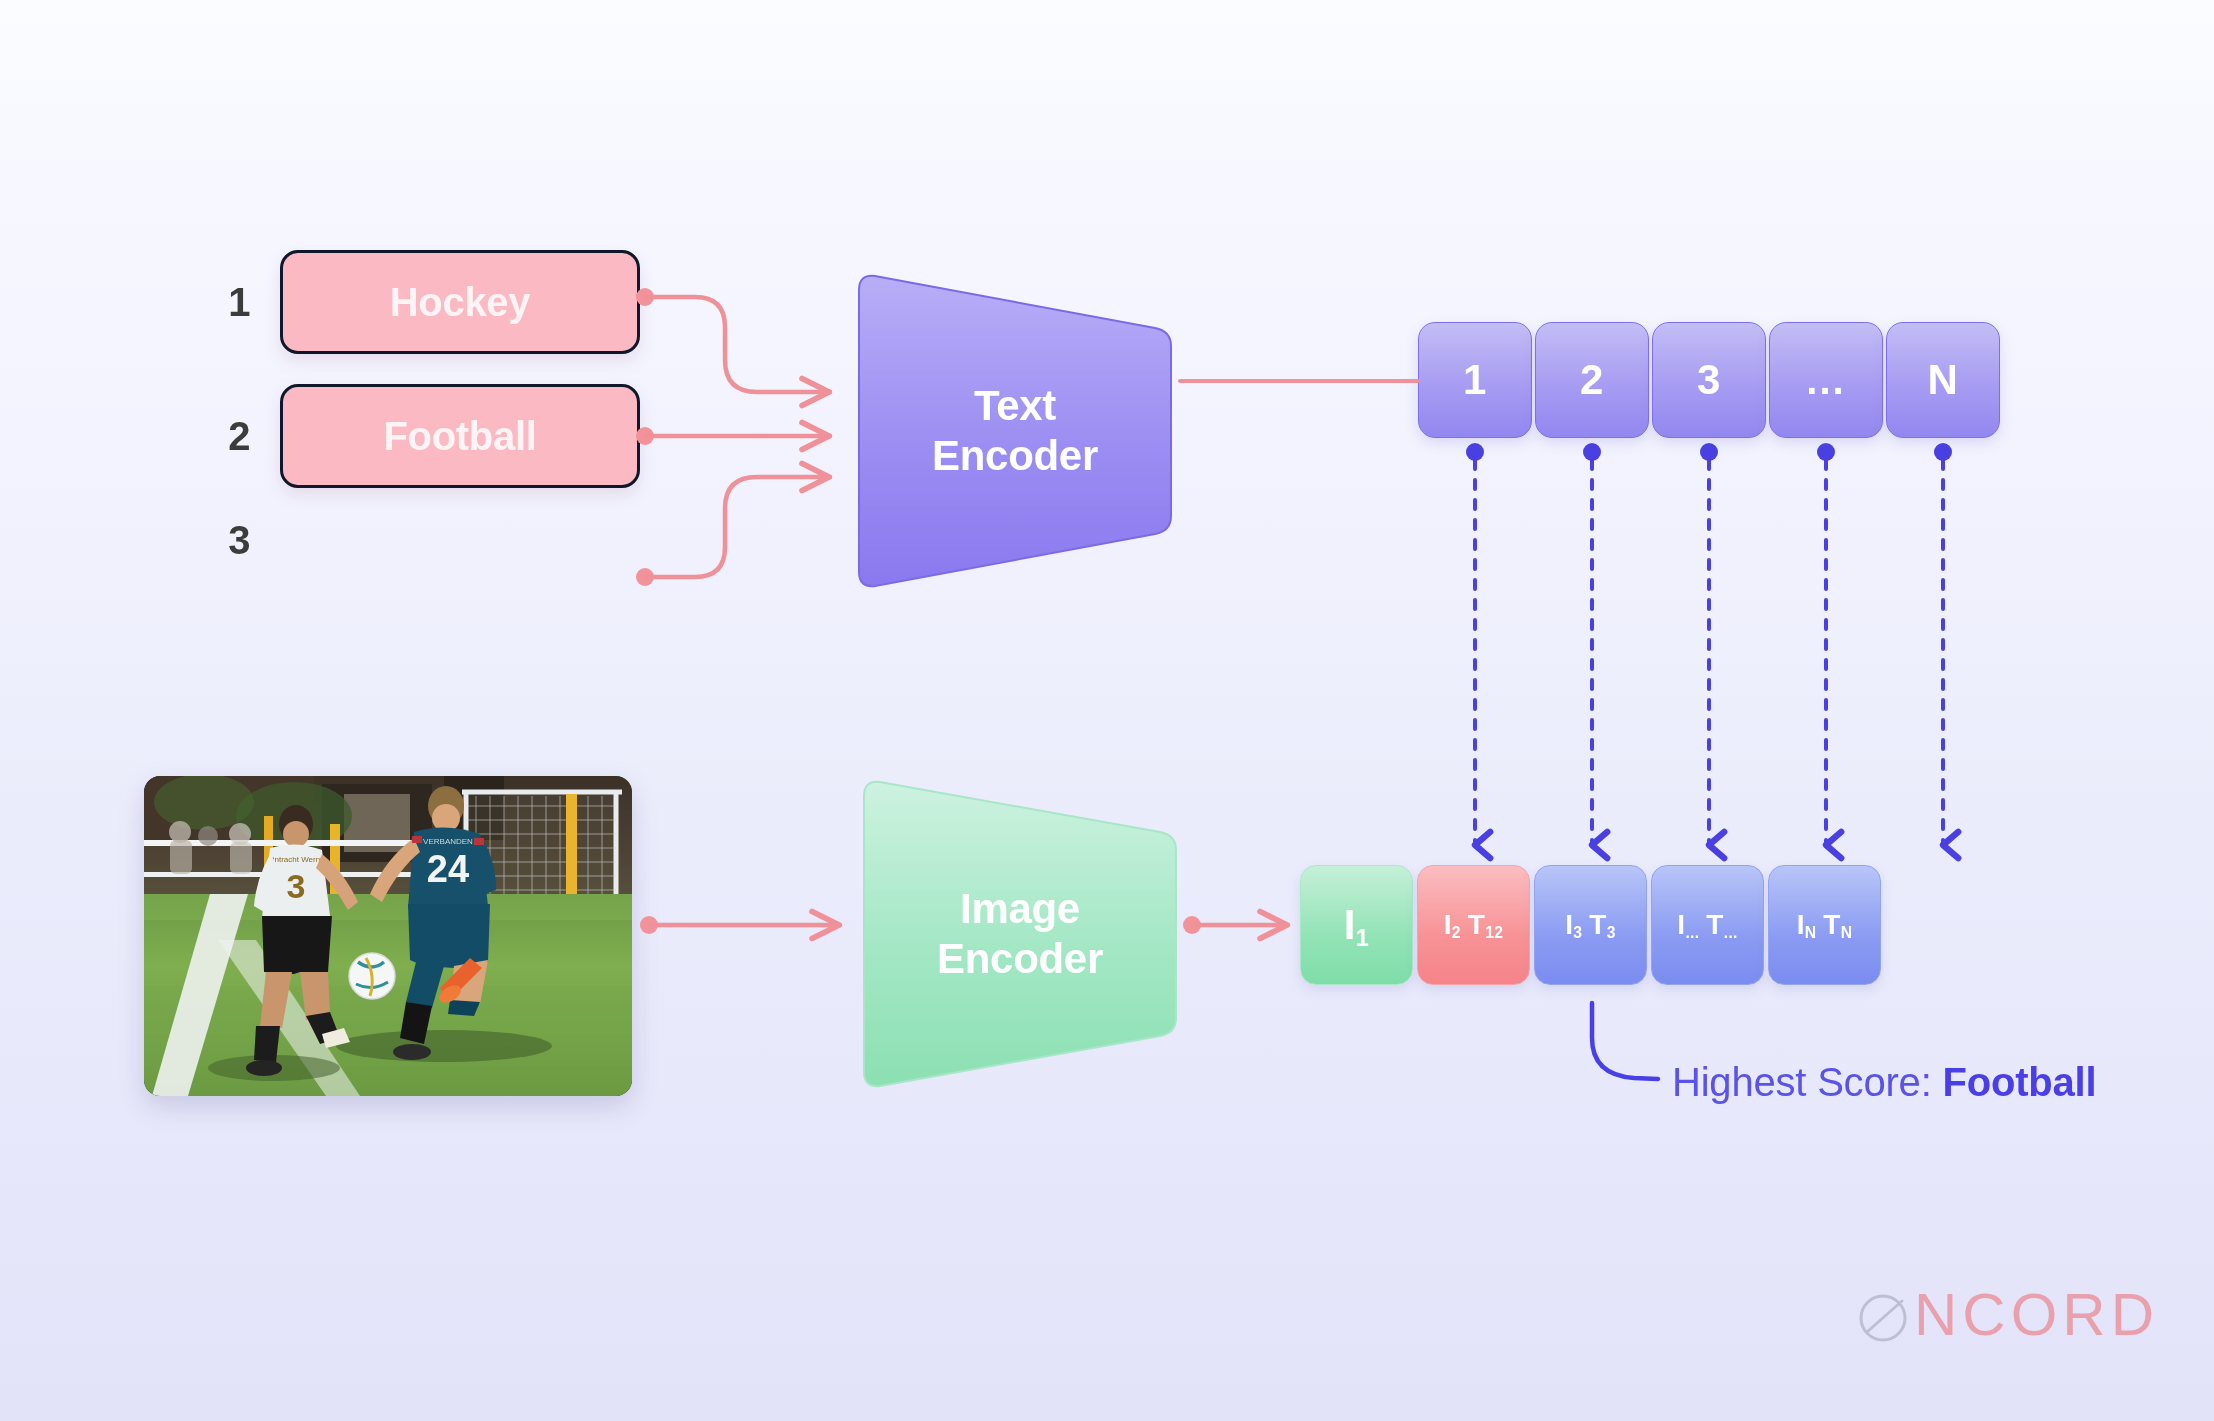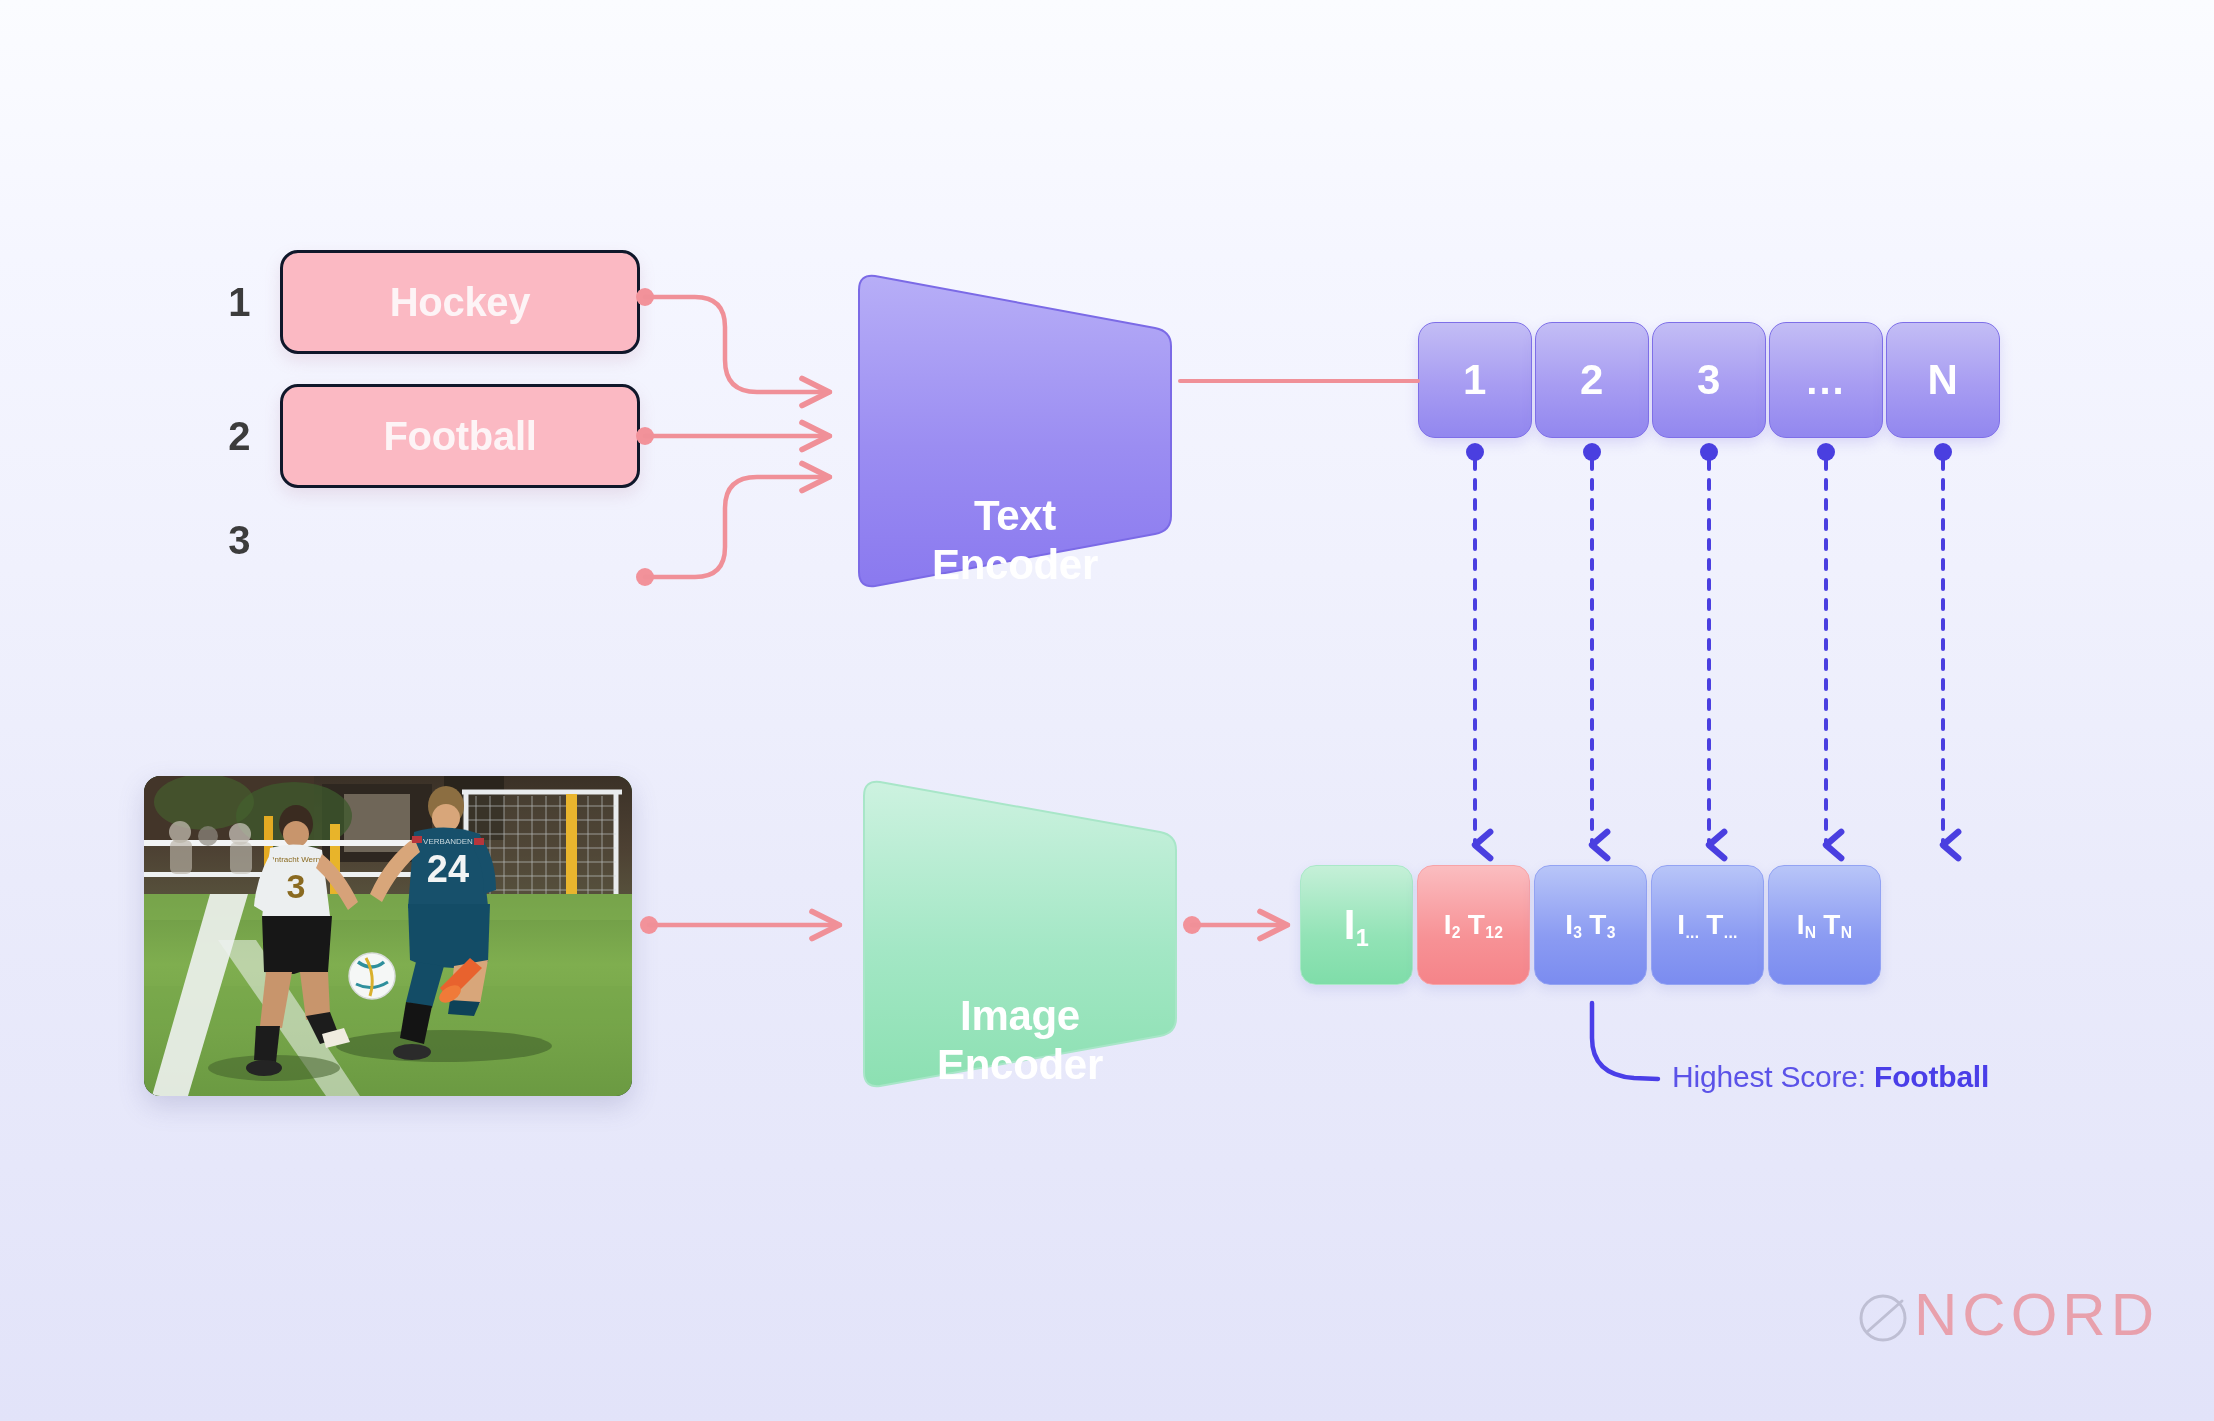--- a/index.html
+++ b/index.html
@@ -70,21 +70,21 @@
     font-size: 40px;
     font-weight: 700;
     color: #fdf4f6;
     letter-spacing: -0.3px;
   }
 
   
   .encoder {
     position: absolute;
     display: flex;
-    align-items: flex-end;
+    align-items: center;
     justify-content: center;
   }
   .encoder-shape {
     position: absolute;
     inset: 0;
   }
   .encoder-label {
     position: relative;
     z-index: 2;
     text-align: center;
@@ -161,21 +161,21 @@
     vertical-align: baseline;
     position: relative;
     bottom: -0.28em;
     font-weight: 700;
   }
   .sim-label .gap { display: inline-block; width: 7px; }
 
   
   .score-caption {
     position: absolute;
-    font-size: 30px;
+    font-size: 40px;
     color: #5b52e8;
     white-space: nowrap;
     letter-spacing: -0.2px;
   }
   .score-caption b { font-weight: 700; color: #4a3ee8; }
 
   
   .photo {
     position: absolute;
     border-radius: 16px;

